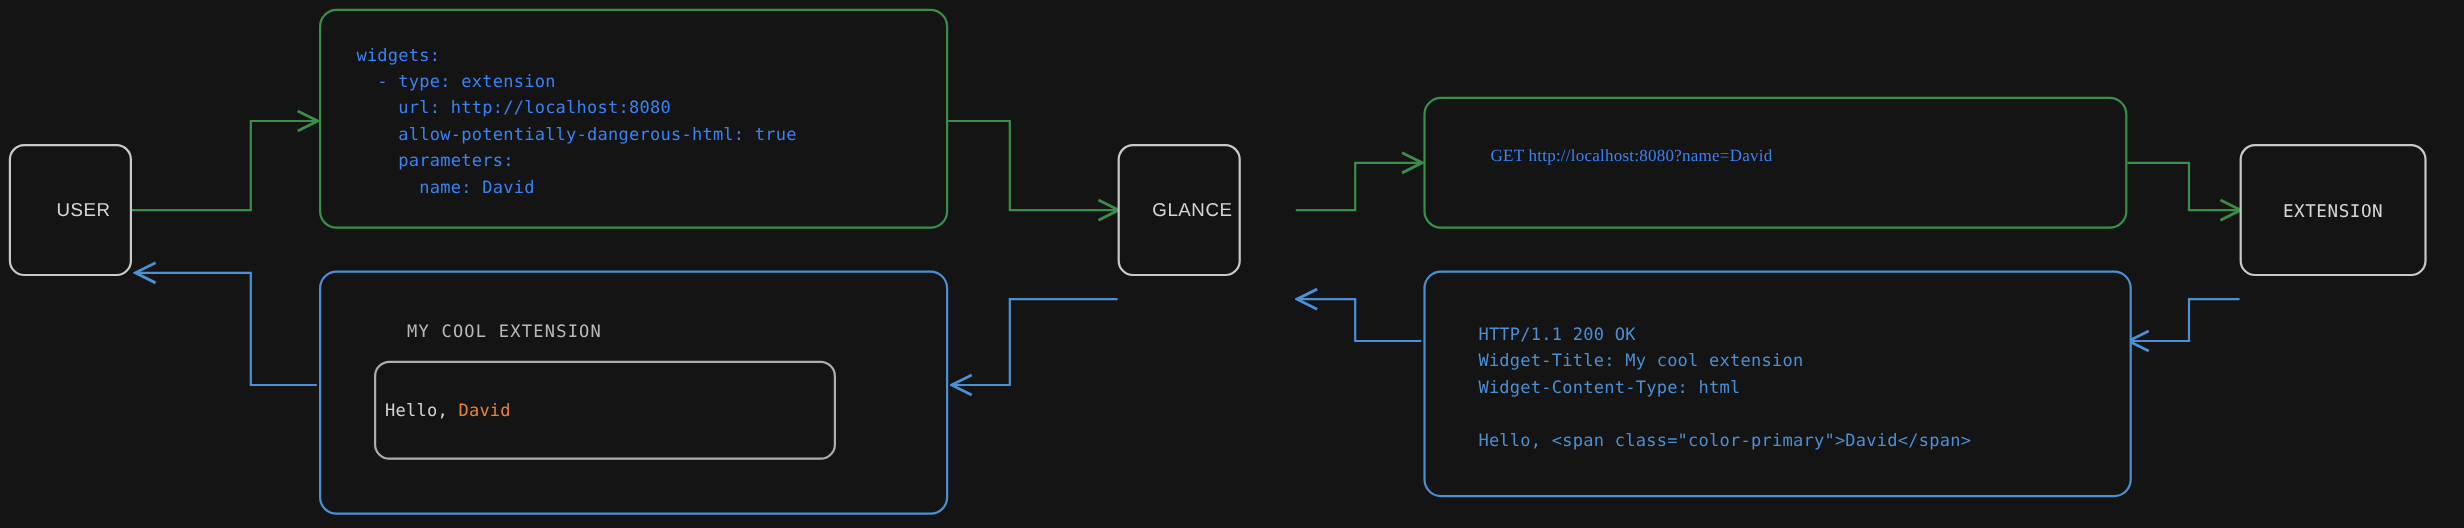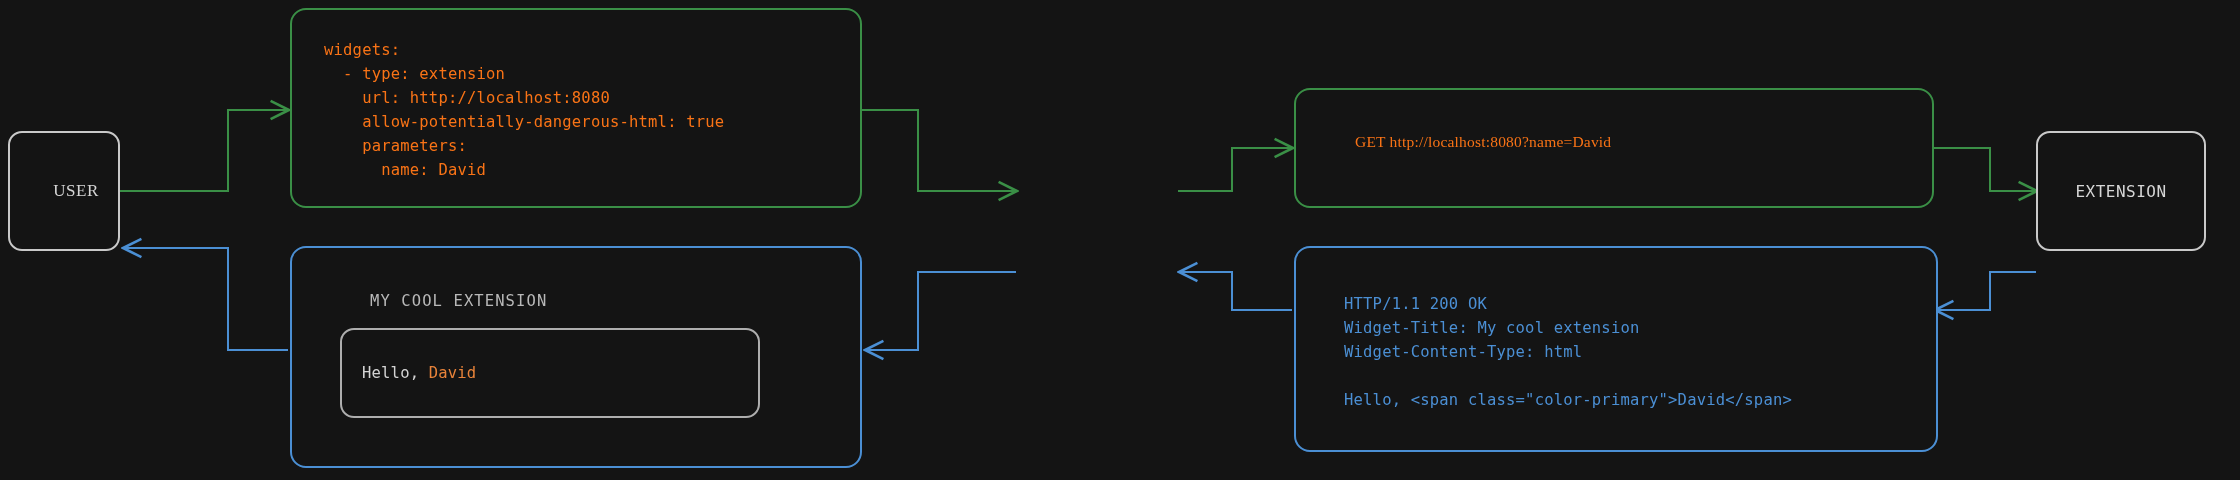--- a/index.html
+++ b/index.html
@@ -31,21 +31,21 @@
     border-radius: 14px;
     background: #141414;
     display: flex;
     align-items: center;
     justify-content: center;
     color: #d6d6d6;
     letter-spacing: 0.5px;
     z-index: 3;
   }
   .node.sans {
-    font-family: Liberation Serif, serif;
+    font-family: Liberation Sans, sans-serif;
     font-size: 17px;
     padding-left: 24px;
   }
   .node.mono {
     font-family: "DejaVu Sans Mono", "Liberation Mono", monospace;
     font-size: 16px;
   }
 
   
   .panel {
@@ -60,21 +60,21 @@
   .panel.blue  { border-color: #4b8fd4; }
 
   .code {
     margin: 0;
     font-family: "DejaVu Sans Mono", "Liberation Mono", monospace;
     font-size: 15.5px;
     line-height: 24px;
     white-space: pre;
     letter-spacing: 0.2px;
   }
-  .code.green { color: #f97316; }
+  .code.green { color: #3b82f6; }
   .code.blue  { color: #4b8fd4; }
 
   
   .widget-title {
     font-family: "DejaVu Sans Mono", "Liberation Mono", monospace;
     font-size: 15.5px;
     letter-spacing: 1.1px;
     color: #b9b9b9;
     padding-left: 24px;
   }
@@ -84,21 +84,21 @@
     border-radius: 14px;
     background: #141414;
     display: flex;
     align-items: center;
   }
   .widget-text {
     font-family: "DejaVu Sans Mono", "Liberation Mono", monospace;
     font-size: 15.5px;
     color: #d4d4d4;
     letter-spacing: 0.2px;
-    padding-left: 20px;
+    padding-left: 8px;
   }
   .accent { color: #e8833a; }
 </style>
 </head>
 <body>
 
 <div id="canvas">
 
   <svg id="wires" viewBox="0 0 2240 480" xmlns="http://www.w3.org/2000/svg">
     <defs>
@@ -127,20 +127,23 @@
       <path stroke="#4b8fd4" marker-end="url(#ah-blue)" d="M1016,272 L918,272 L918,350 L866,350"></path>
 
       <path stroke="#4b8fd4" marker-end="url(#ah-blue)" d="M288,350 L228,350 L228,248 L124,248"></path>
     </g>
   </svg>
 
   <div class="node sans" style="left:8px; top:131px; width:112px; height:120px;">
     <span>USER</span>
   </div>
 
+  <div class="node sans" style="left:1016px; top:131px; width:112px; height:120px;">
+    <span>GLANCE</span>
+  </div>
 
   <div class="node mono" style="left:2036px; top:131px; width:170px; height:120px;">
     <span>EXTENSION</span>
   </div>
 
   <div class="panel green" style="left:290px; top:8px; width:572px; height:200px;">
     <pre class="code green" style="position:absolute; left:32px; top:28px;">widgets:
   - type: extension
     url: http://localhost:8080
     allow-potentially-dangerous-html: true

